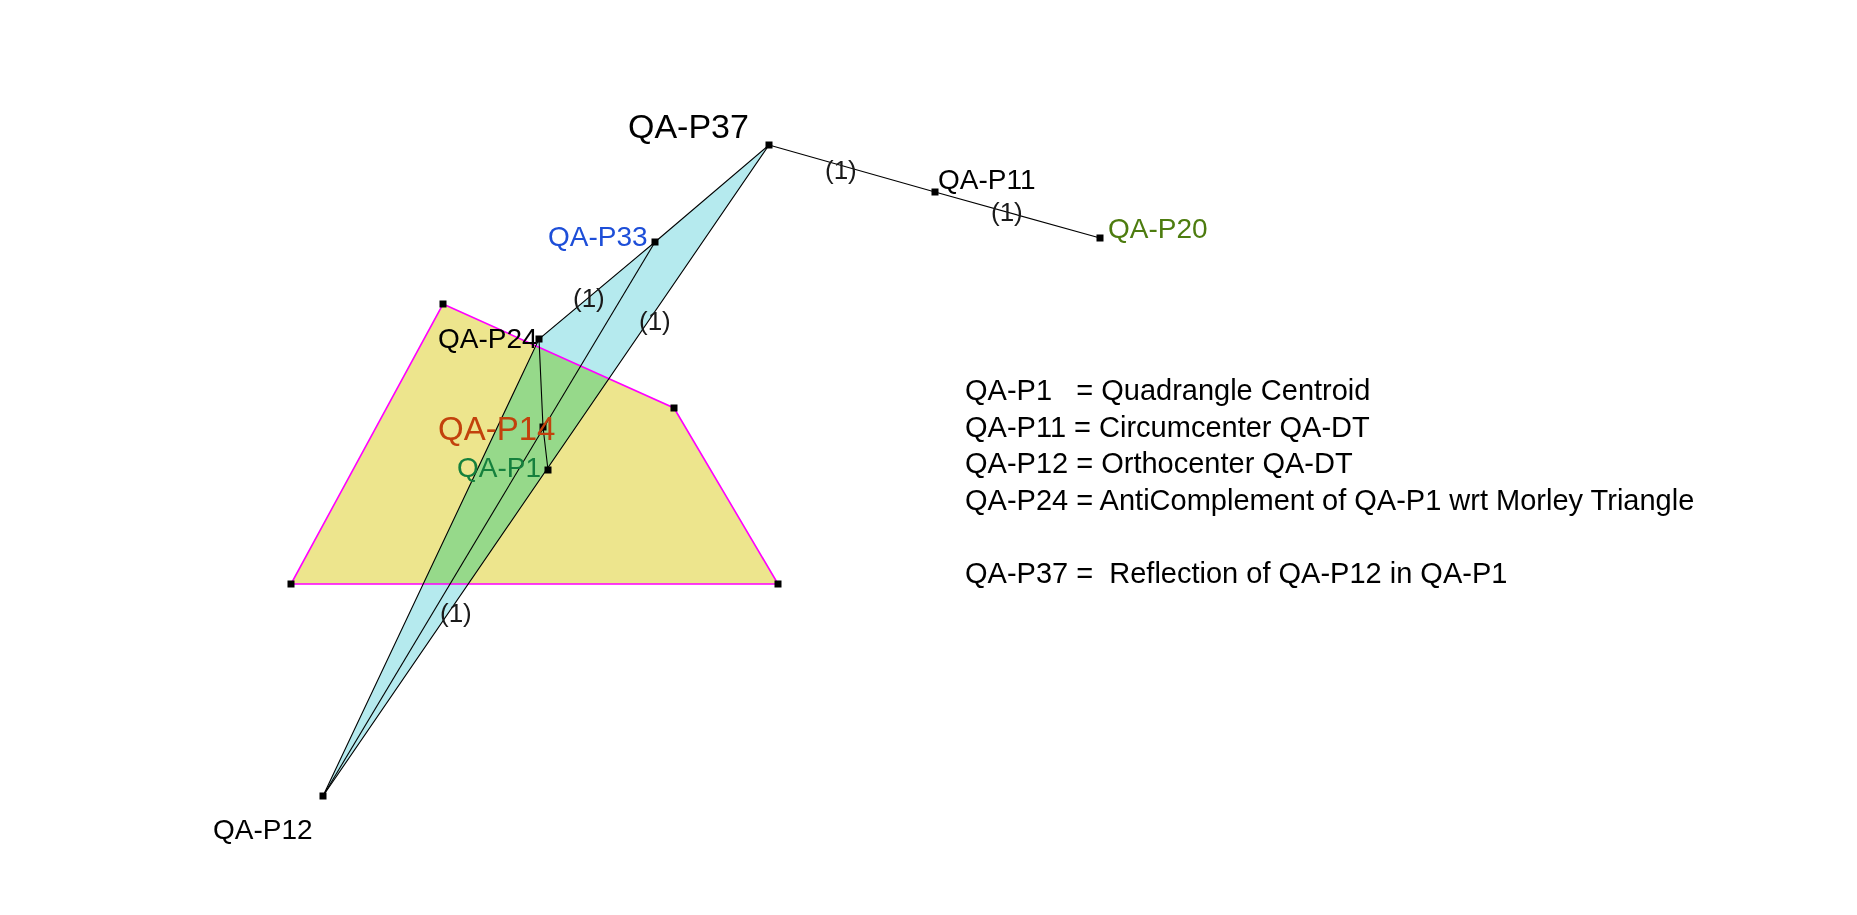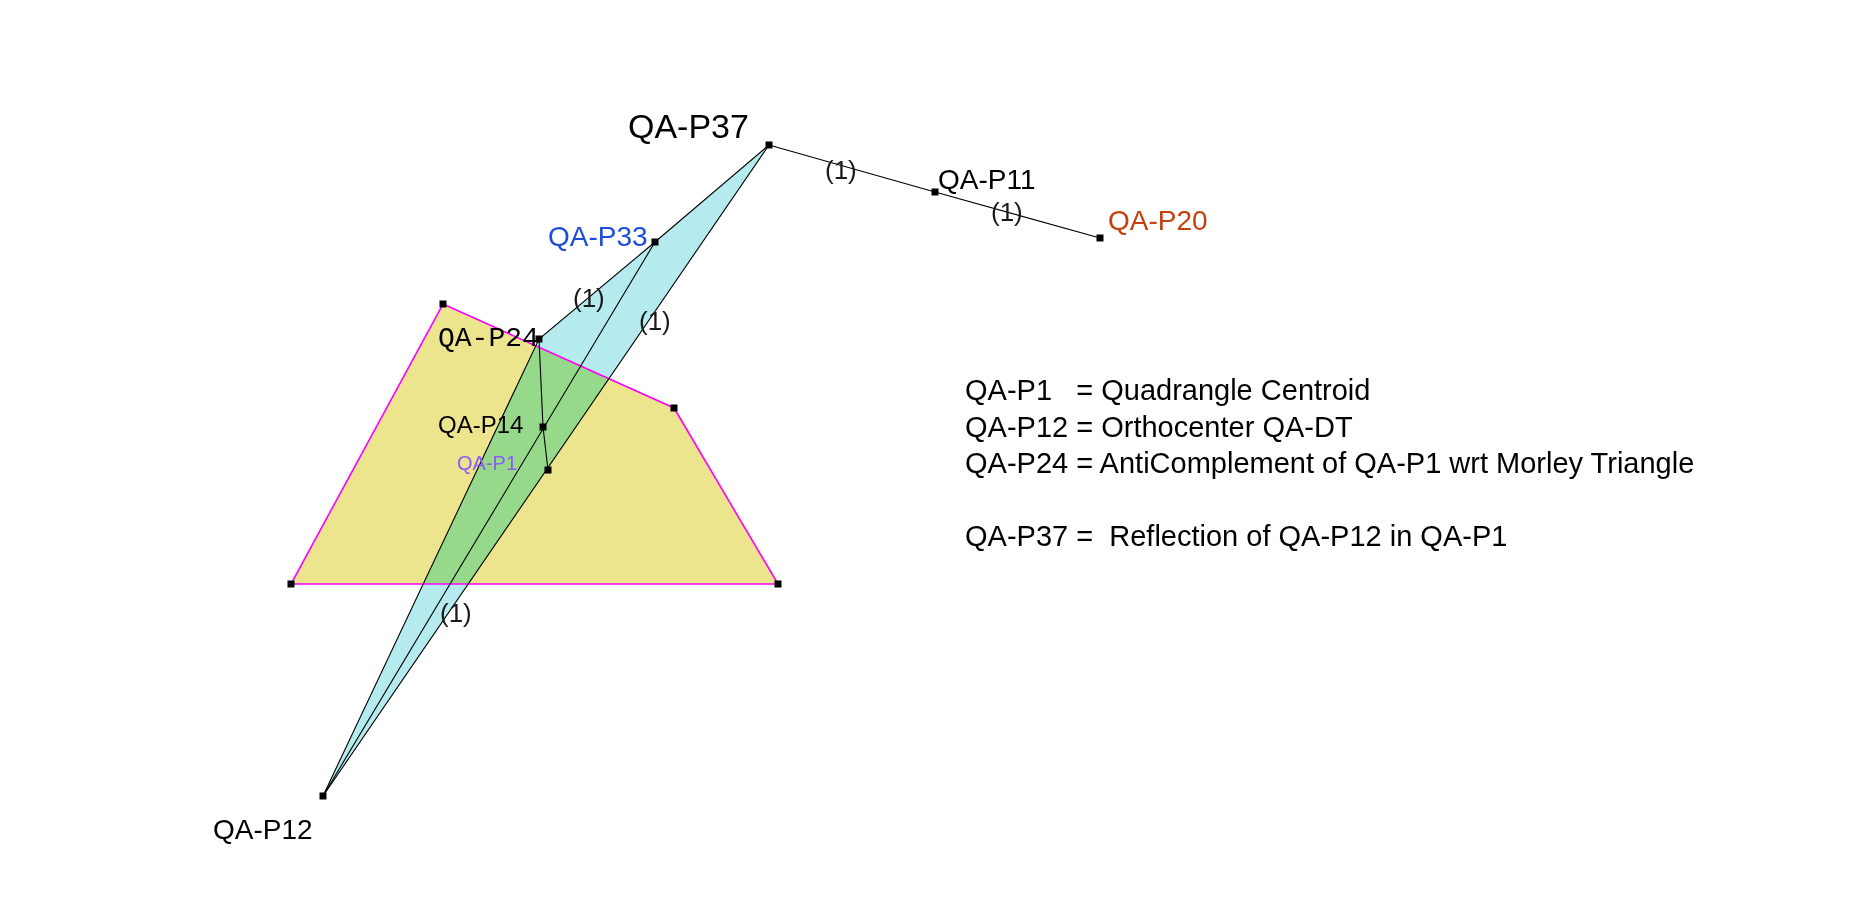--- a/index.html
+++ b/index.html
@@ -71,33 +71,34 @@
       <rect x="319.5" y="792.5" width="7" height="7" fill="#000000"></rect>
       <rect x="439.5" y="300.5" width="7" height="7" fill="#000000"></rect>
       <rect x="670.5" y="404.5" width="7" height="7" fill="#000000"></rect>
       <rect x="774.5" y="580.5" width="7" height="7" fill="#000000"></rect>
       <rect x="287.5" y="580.5" width="7" height="7" fill="#000000"></rect>
     </svg>
 
   <div class="labels-layer">
       <div class="pt-label" style="left: 628px; top: 109px; font-size: 34px; color: rgb(0, 0, 0);">QA-P37</div>
       <div class="pt-label" style="left: 938px; top: 157px; font-size: 28px; color: rgb(0, 0, 0); margin-top: 8px;">QA-P11</div>
-      <div class="pt-label" style="left: 1108px; top: 206px; font-size: 28px; color: #c2410c;">QA-P20</div>
+      <div class="pt-label" style="left: 1108px; top: 214px; font-size: 28px; color: #4d7c0f;">QA-P20</div>
       <div class="pt-label" style="left: 548px; top: 222px; font-size: 28px; color: #1d4ed8;">QA-P33</div>
-      <div class="pt-label" style="left: 438px; top: 324px; font-size: 28px; color: rgb(0, 0, 0); font-family: Liberation Mono, monospace;">QA-P24</div>
-      <div class="pt-label" style="left: 438px; top: 412px; font-size: 24px; color: #000000; text-align: right;">QA-P14</div>
-      <div class="pt-label" style="left: 457px; top: 453px; font-size: 20px; color: #8b5cf6;">QA-P1</div>
+      <div class="pt-label" style="left: 438px; top: 324px; font-size: 28px; color: rgb(0, 0, 0);">QA-P24</div>
+      <div class="pt-label" style="left: 438px; top: 412px; font-size: 33px; color: #c2410c; text-align: right;">QA-P14</div>
+      <div class="pt-label" style="left: 457px; top: 453px; font-size: 28px; color: #15803d;">QA-P1</div>
       <div class="pt-label" style="left: 213px; top: 815px; font-size: 28px; color: rgb(0, 0, 0);">QA-P12</div>
       <div class="pt-label" style="left: 825px; top: 157px; font-size: 26px; color: rgb(26, 26, 26);">(1)</div>
       <div class="pt-label" style="left: 991px; top: 199px; font-size: 26px; color: rgb(26, 26, 26);">(1)</div>
       <div class="pt-label" style="left: 573px; top: 285px; font-size: 26px; color: rgb(26, 26, 26);">(1)</div>
       <div class="pt-label" style="left: 639px; top: 308px; font-size: 26px; color: rgb(26, 26, 26);">(1)</div>
       <div class="pt-label" style="left: 440px; top: 600px; font-size: 26px; color: rgb(26, 26, 26);">(1)</div>
     </div>
 
   <div class="legend-block">
     <div class="legend-line">QA-P1   = Quadrangle Centroid</div>
+    <div class="legend-line">QA-P11 = Circumcenter QA-DT</div>
     <div class="legend-line">QA-P12 = Orthocenter QA-DT</div>
     <div class="legend-line">QA-P24 = AntiComplement of QA-P1 wrt Morley Triangle</div>
     <div class="legend-line"></div>
     <div class="legend-line">QA-P37 =  Reflection of QA-P12 in QA-P1</div>
   </div>
 </div>
 
 </body></html>

